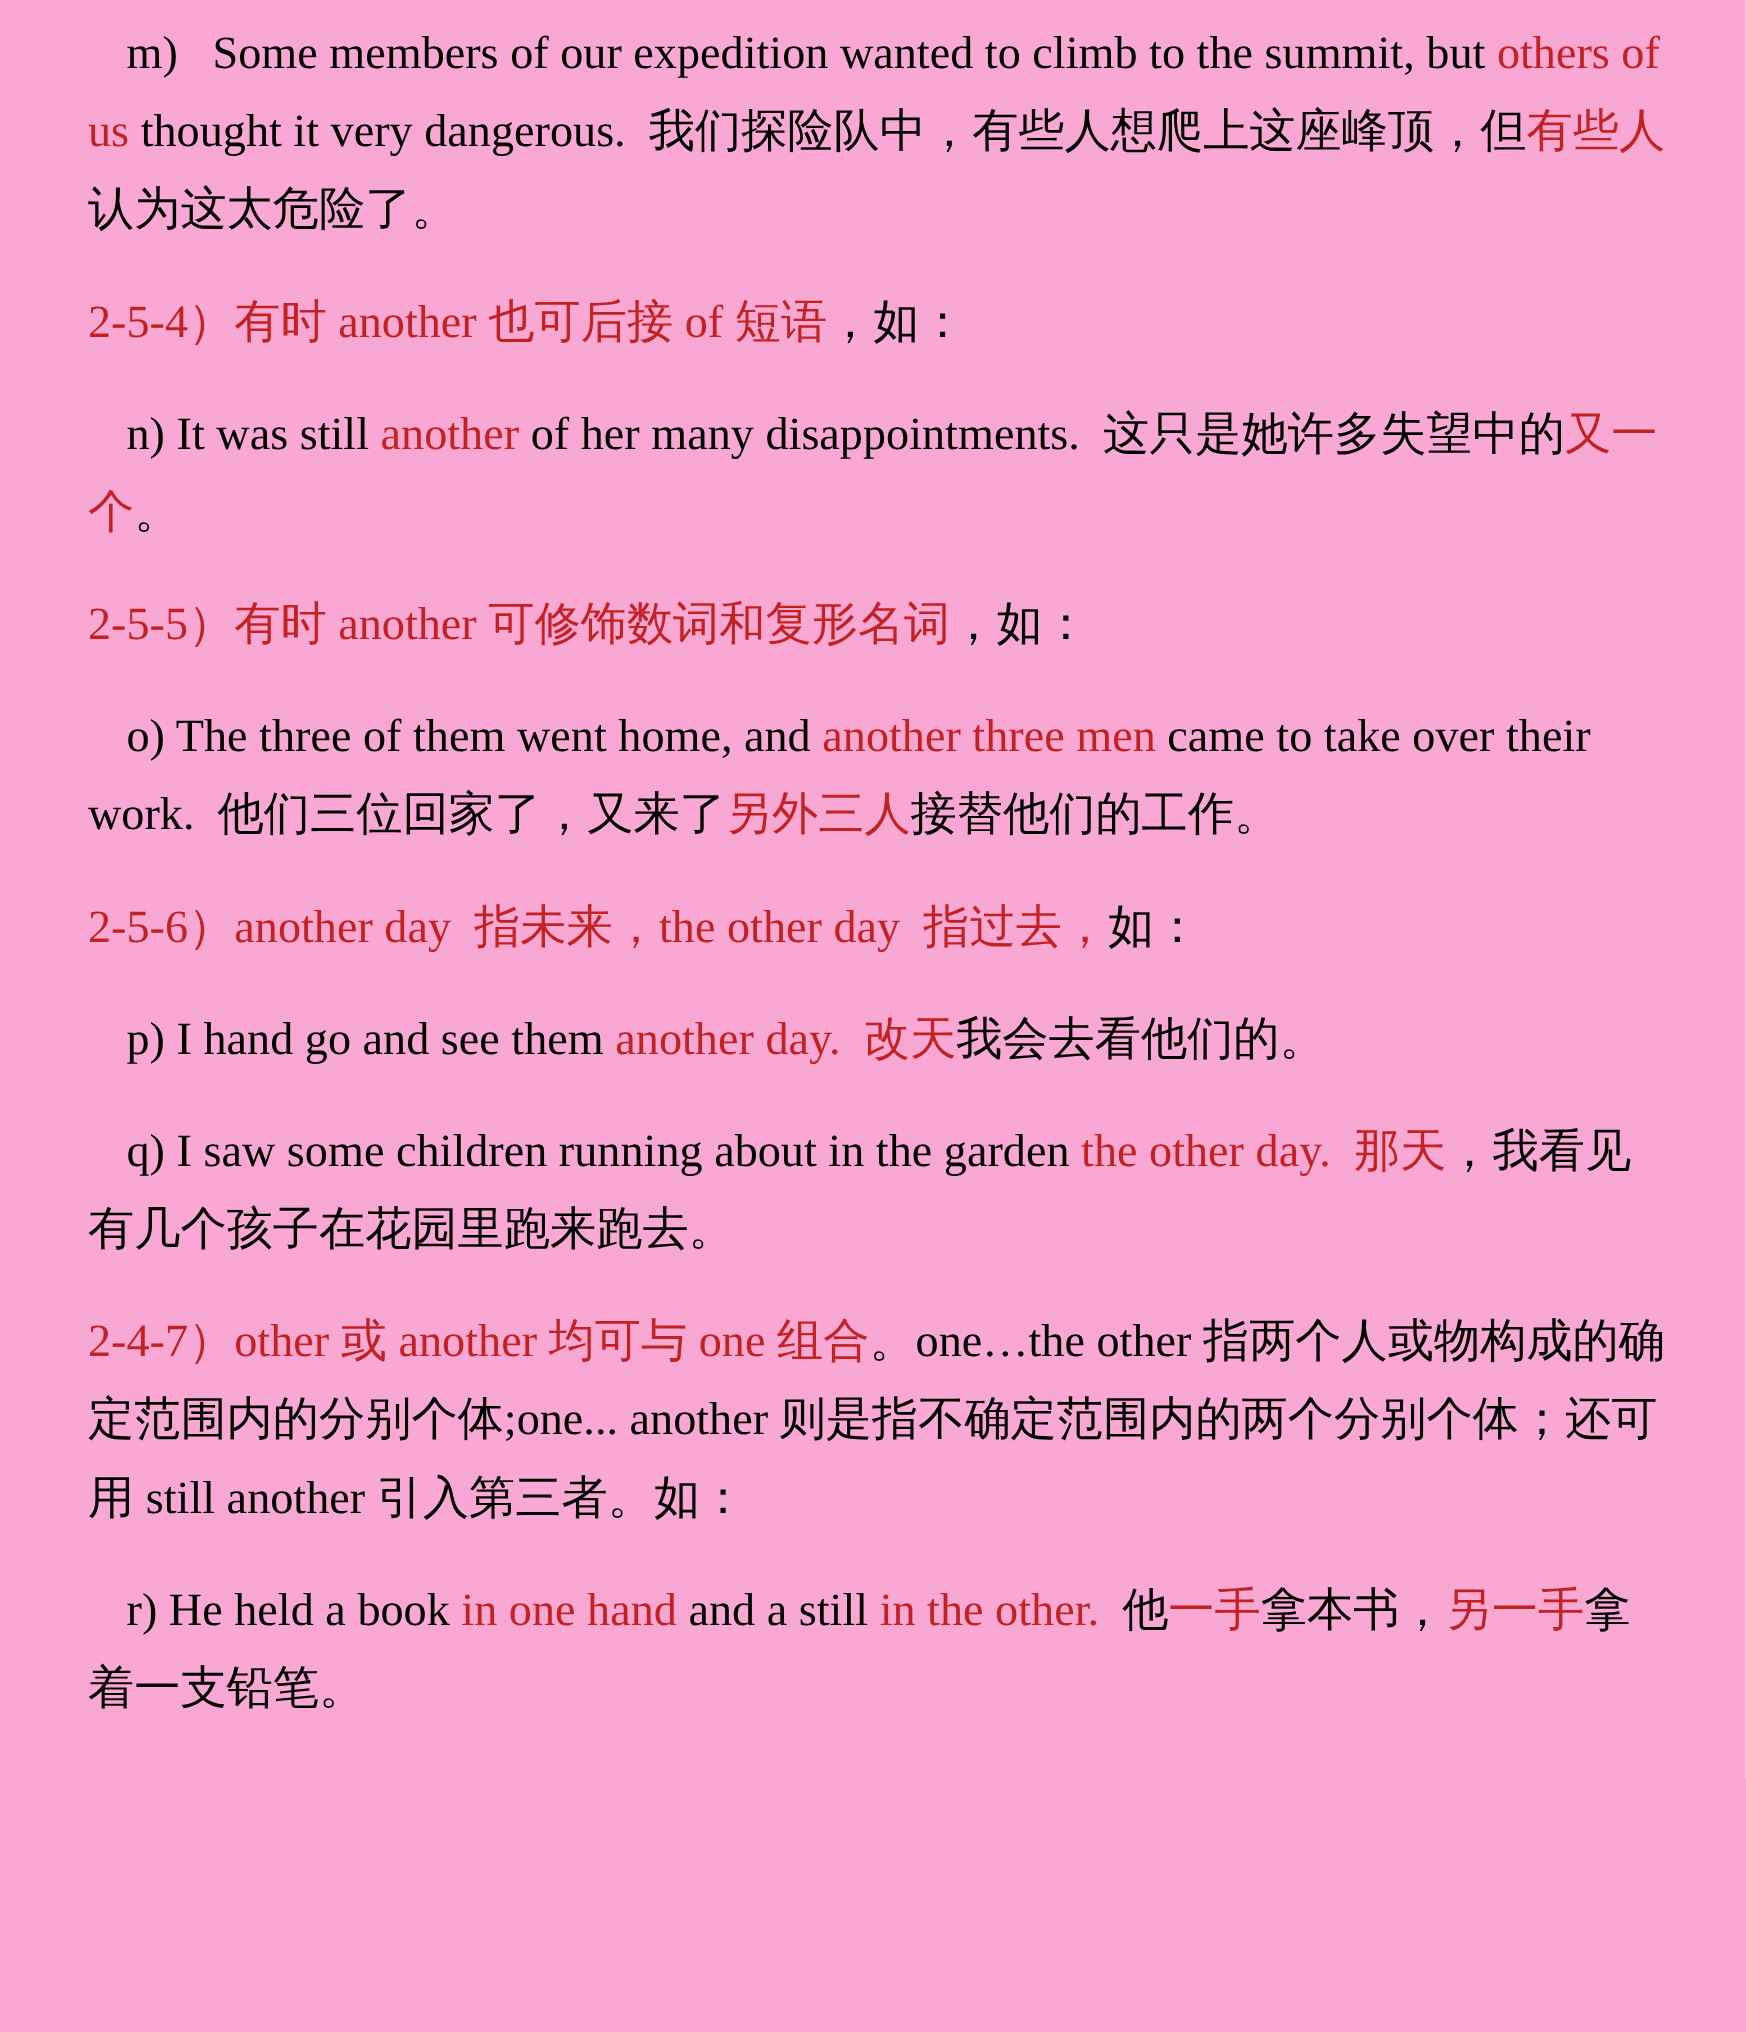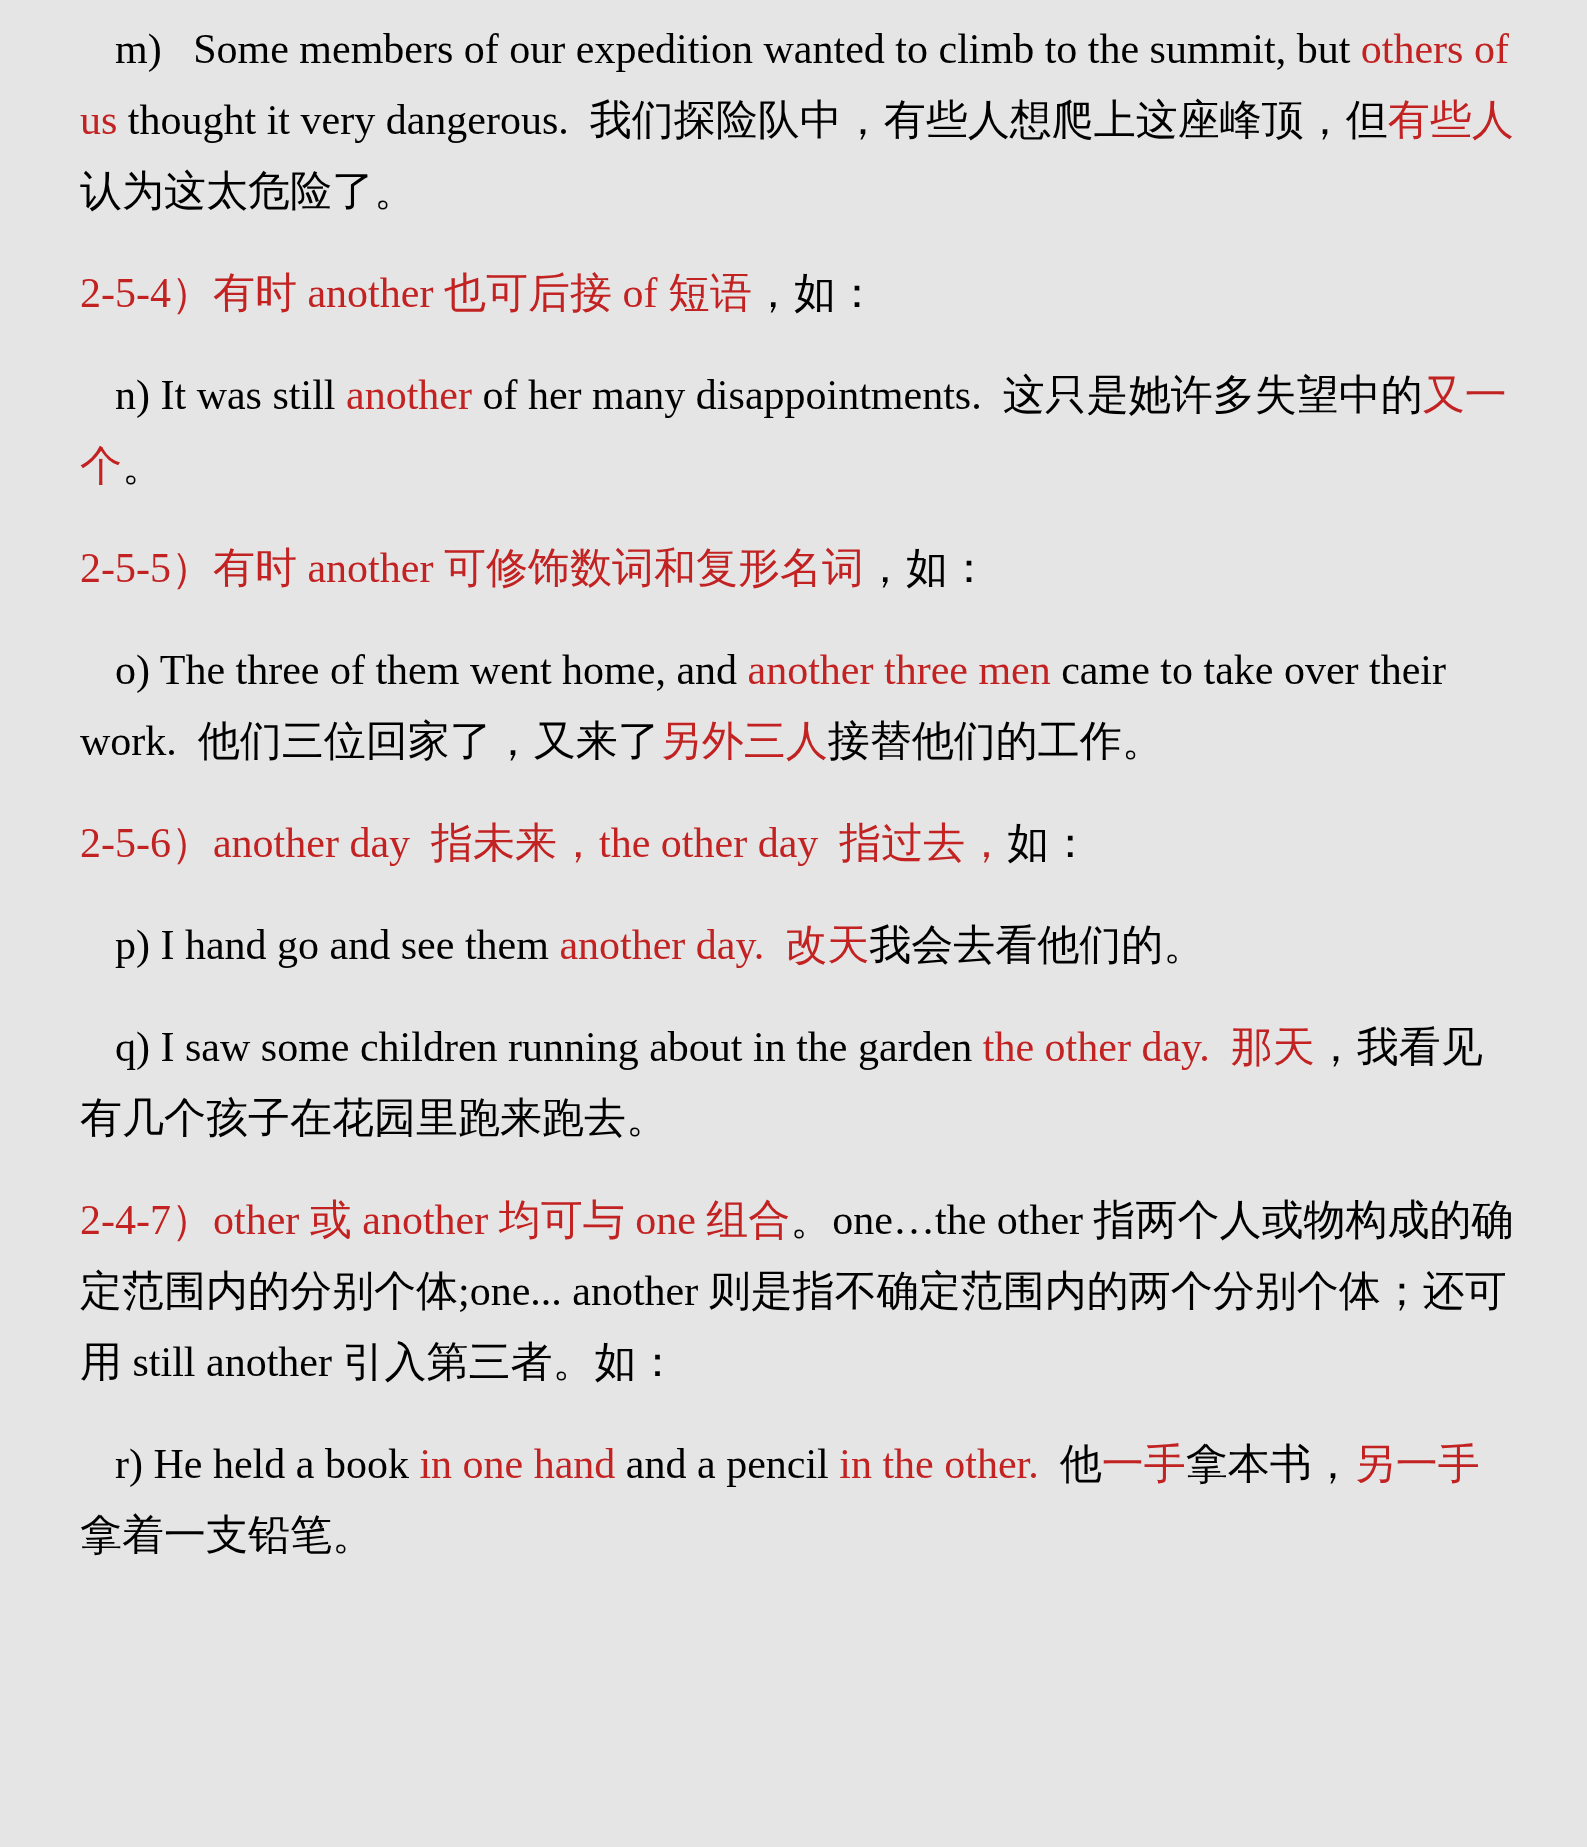--- a/index.html
+++ b/index.html
@@ -10,21 +10,21 @@
   body {
     width: 1587px;
     height: 1847px;
     overflow: hidden;
   }
   .page {
     box-sizing: border-box;
     width: 1587px;
     height: 1847px;
     padding: 14px 72px 20px 80px;
-    background: #e5e5e5;
+    background: #f9a8d4;
     font-family: "Liberation Serif", "DejaVu Serif", serif;
     font-size: 42px;
     line-height: 71px;
     color: #000000;
     text-align: left;
     word-break: normal;
   }
   p.para {
     margin: 0 0 31px 0;
     padding: 0;
@@ -45,15 +45,15 @@
   <div>
       <p class="para example"><span class="run">m)&nbsp;&nbsp; Some members of our expedition wanted to climb to the summit, but </span><span class="run red">others of us</span><span class="run"> thought it very dangerous.&nbsp; 我们探险队中，有些人想爬上这座峰顶，但</span><span class="run red">有些人</span><span class="run">认为这太危险了。</span></p>
       <p class="para heading"><span class="run red">2-5-4）有时 another 也可后接 of 短语</span><span class="run">，如：</span></p>
       <p class="para example"><span class="run">n) It was still </span><span class="run red">another</span><span class="run"> of her many disappointments.&nbsp; 这只是她许多失望中的</span><span class="run red">又一个</span><span class="run">。</span></p>
       <p class="para heading"><span class="run red">2-5-5）有时 another 可修饰数词和复形名词</span><span class="run">，如：</span></p>
       <p class="para example"><span class="run">o) The three of them went home, and </span><span class="run red">another three men</span><span class="run"> came to take over their work.&nbsp; 他们三位回家了，又来了</span><span class="run red">另外三人</span><span class="run">接替他们的工作。</span></p>
       <p class="para heading"><span class="run red">2-5-6）another day&nbsp; 指未来，the other day&nbsp; 指过去，</span><span class="run">如：</span></p>
       <p class="para example"><span class="run">p) I hand go and see them </span><span class="run red">another day.</span><span class="run">&nbsp; </span><span class="run red">改天</span><span class="run">我会去看他们的。</span></p>
       <p class="para example"><span class="run">q) I saw some children running about in the garden </span><span class="run red">the other day.&nbsp; 那天</span><span class="run">，我看见有几个孩子在花园里跑来跑去。</span></p>
       <p class="para heading"><span class="run red">2-4-7）other 或 another 均可与 one 组合</span><span class="run">。one…the other 指两个人或物构成的确定范围内的分别个体;one... another 则是指不确定范围内的两个分别个体；还可用 still another 引入第三者。如：</span></p>
-      <p class="para example"><span class="run">r) He held a book </span><span class="run red">in one hand</span><span class="run"> and a pencil </span><span class="run red">in the other.</span><span class="run">&nbsp; 他</span><span class="run red">一手</span><span class="run">拿本书，</span><span class="run red">另一手</span><span class="run">拿着一支铅笔。</span></p>
+      <p class="para example"><span class="run">r) He held a book </span><span class="run red">in one hand</span><span class="run"> and a still </span><span class="run red">in the other.</span><span class="run">&nbsp; 他</span><span class="run red">一手</span><span class="run">拿本书，</span><span class="run red">另一手</span><span class="run">拿着一支铅笔。</span></p>
     </div>
 </div>
 
 </body></html>

